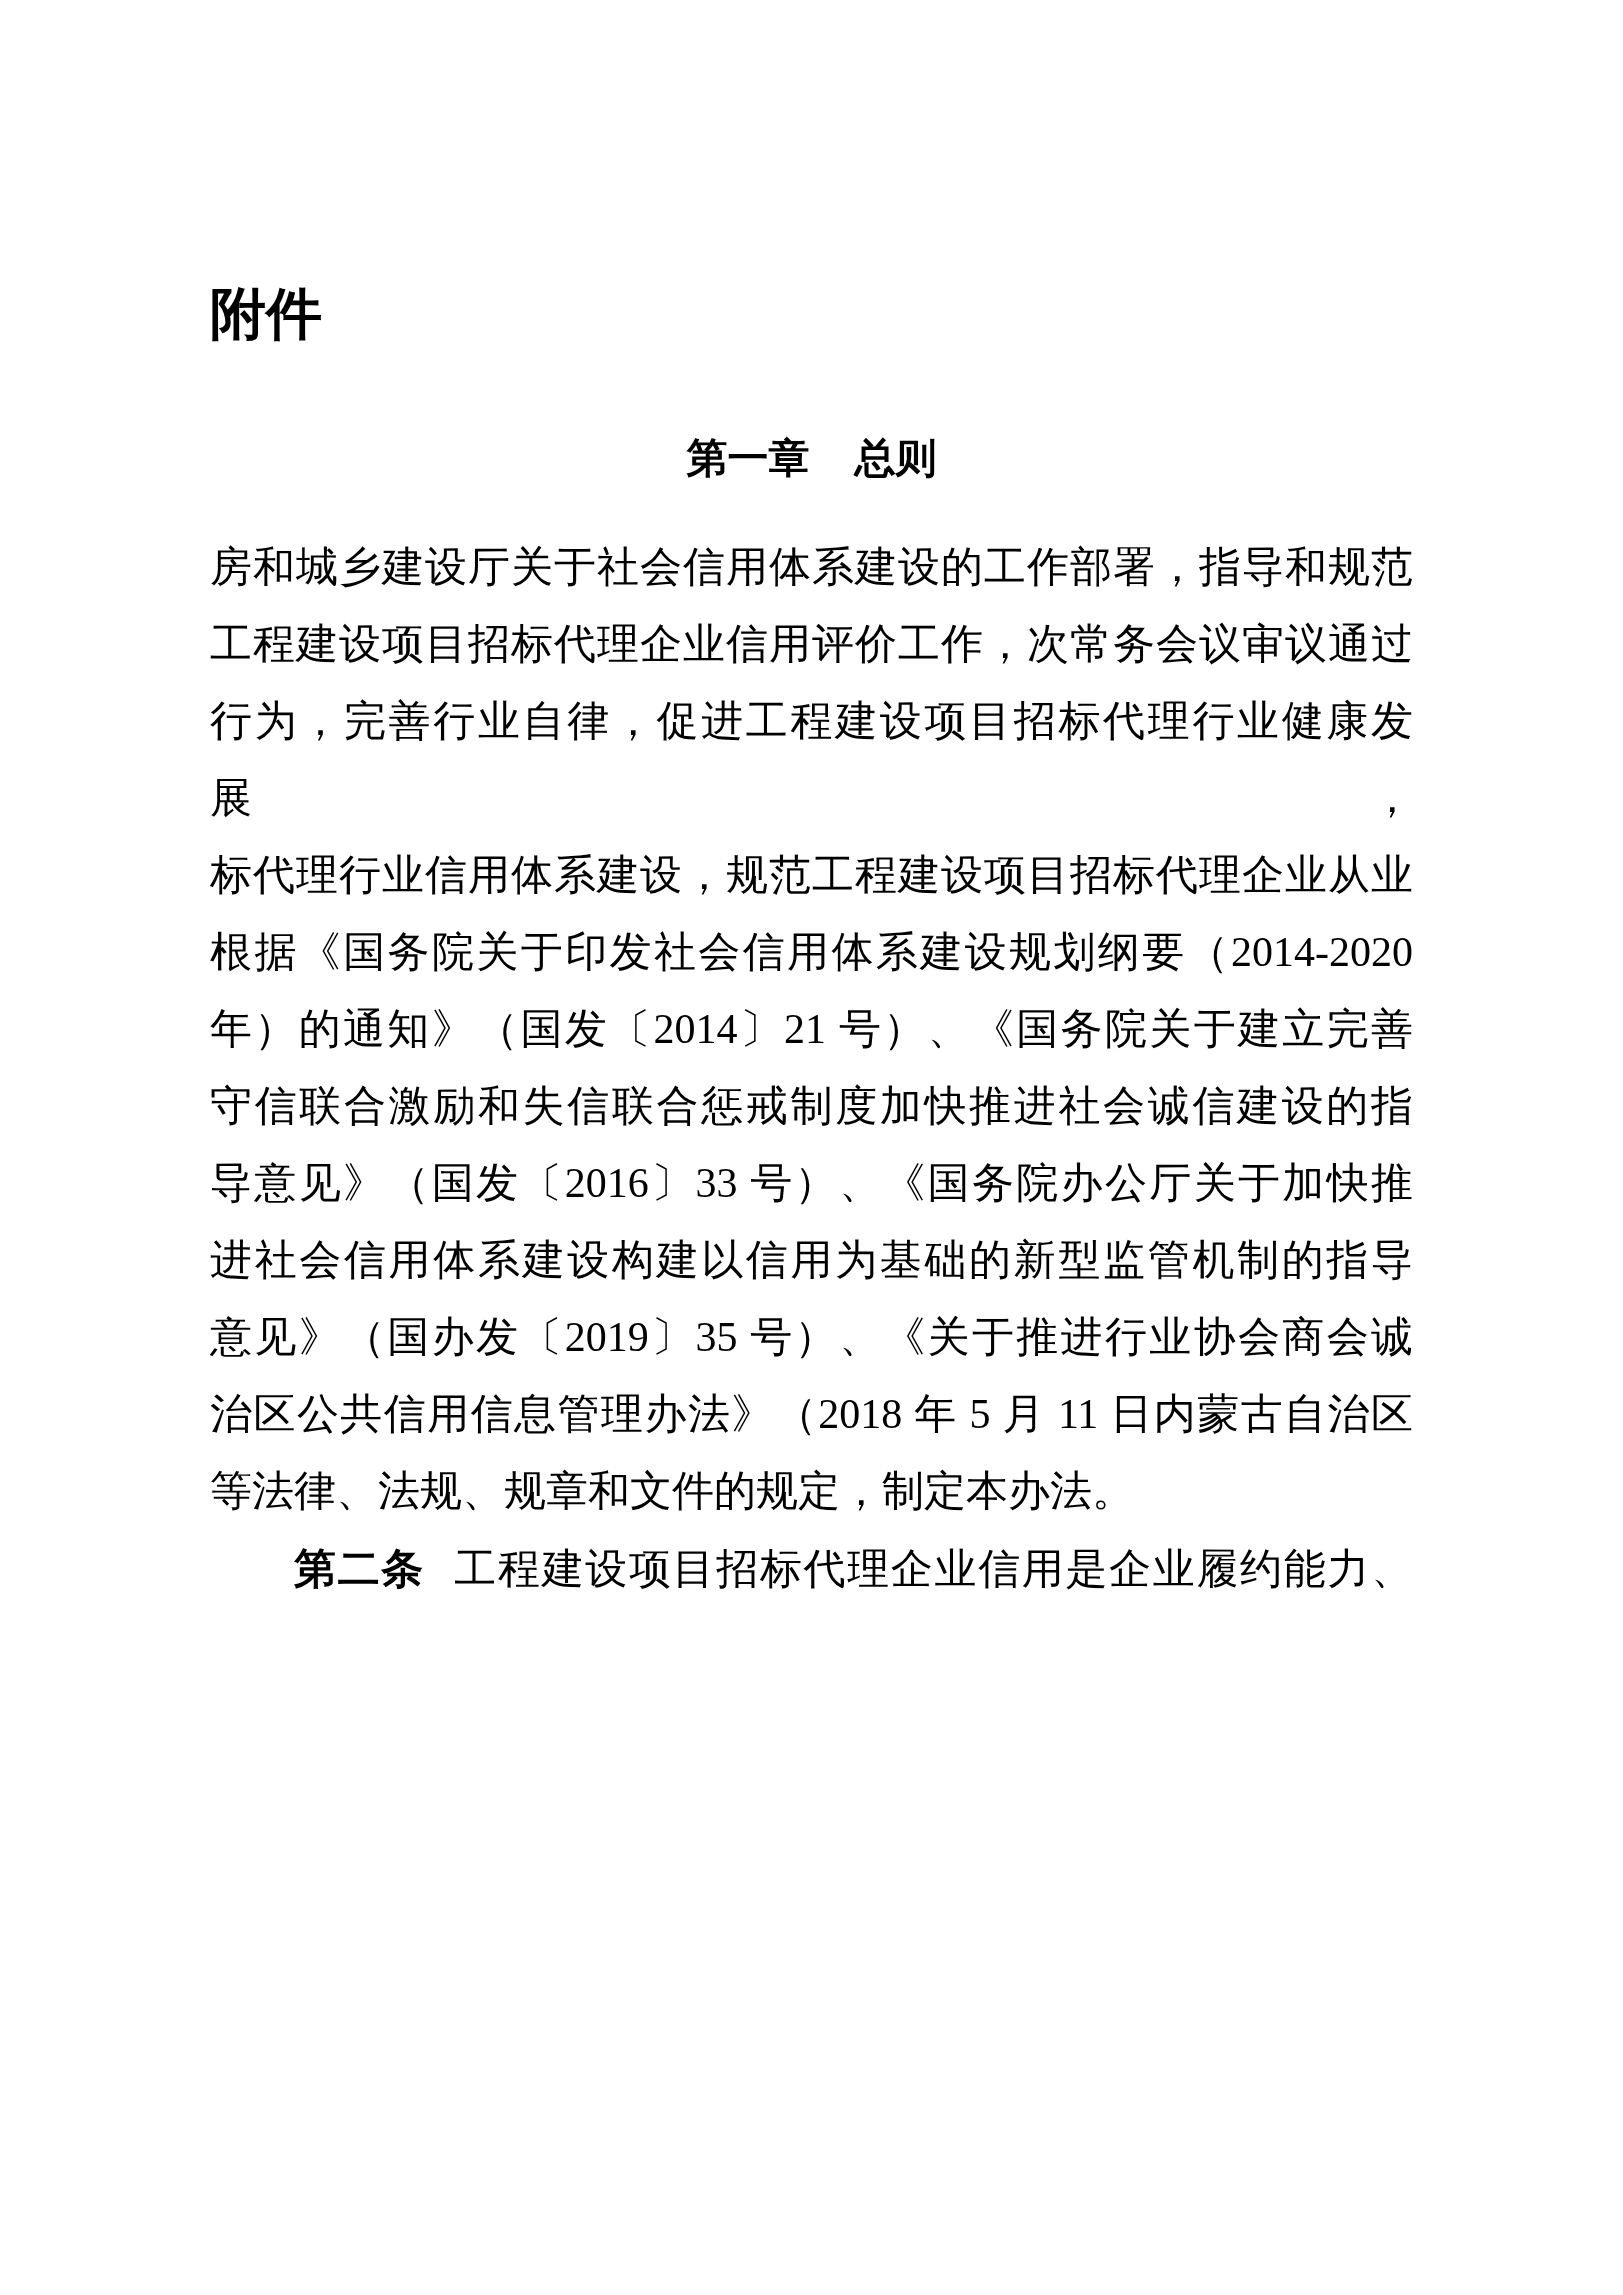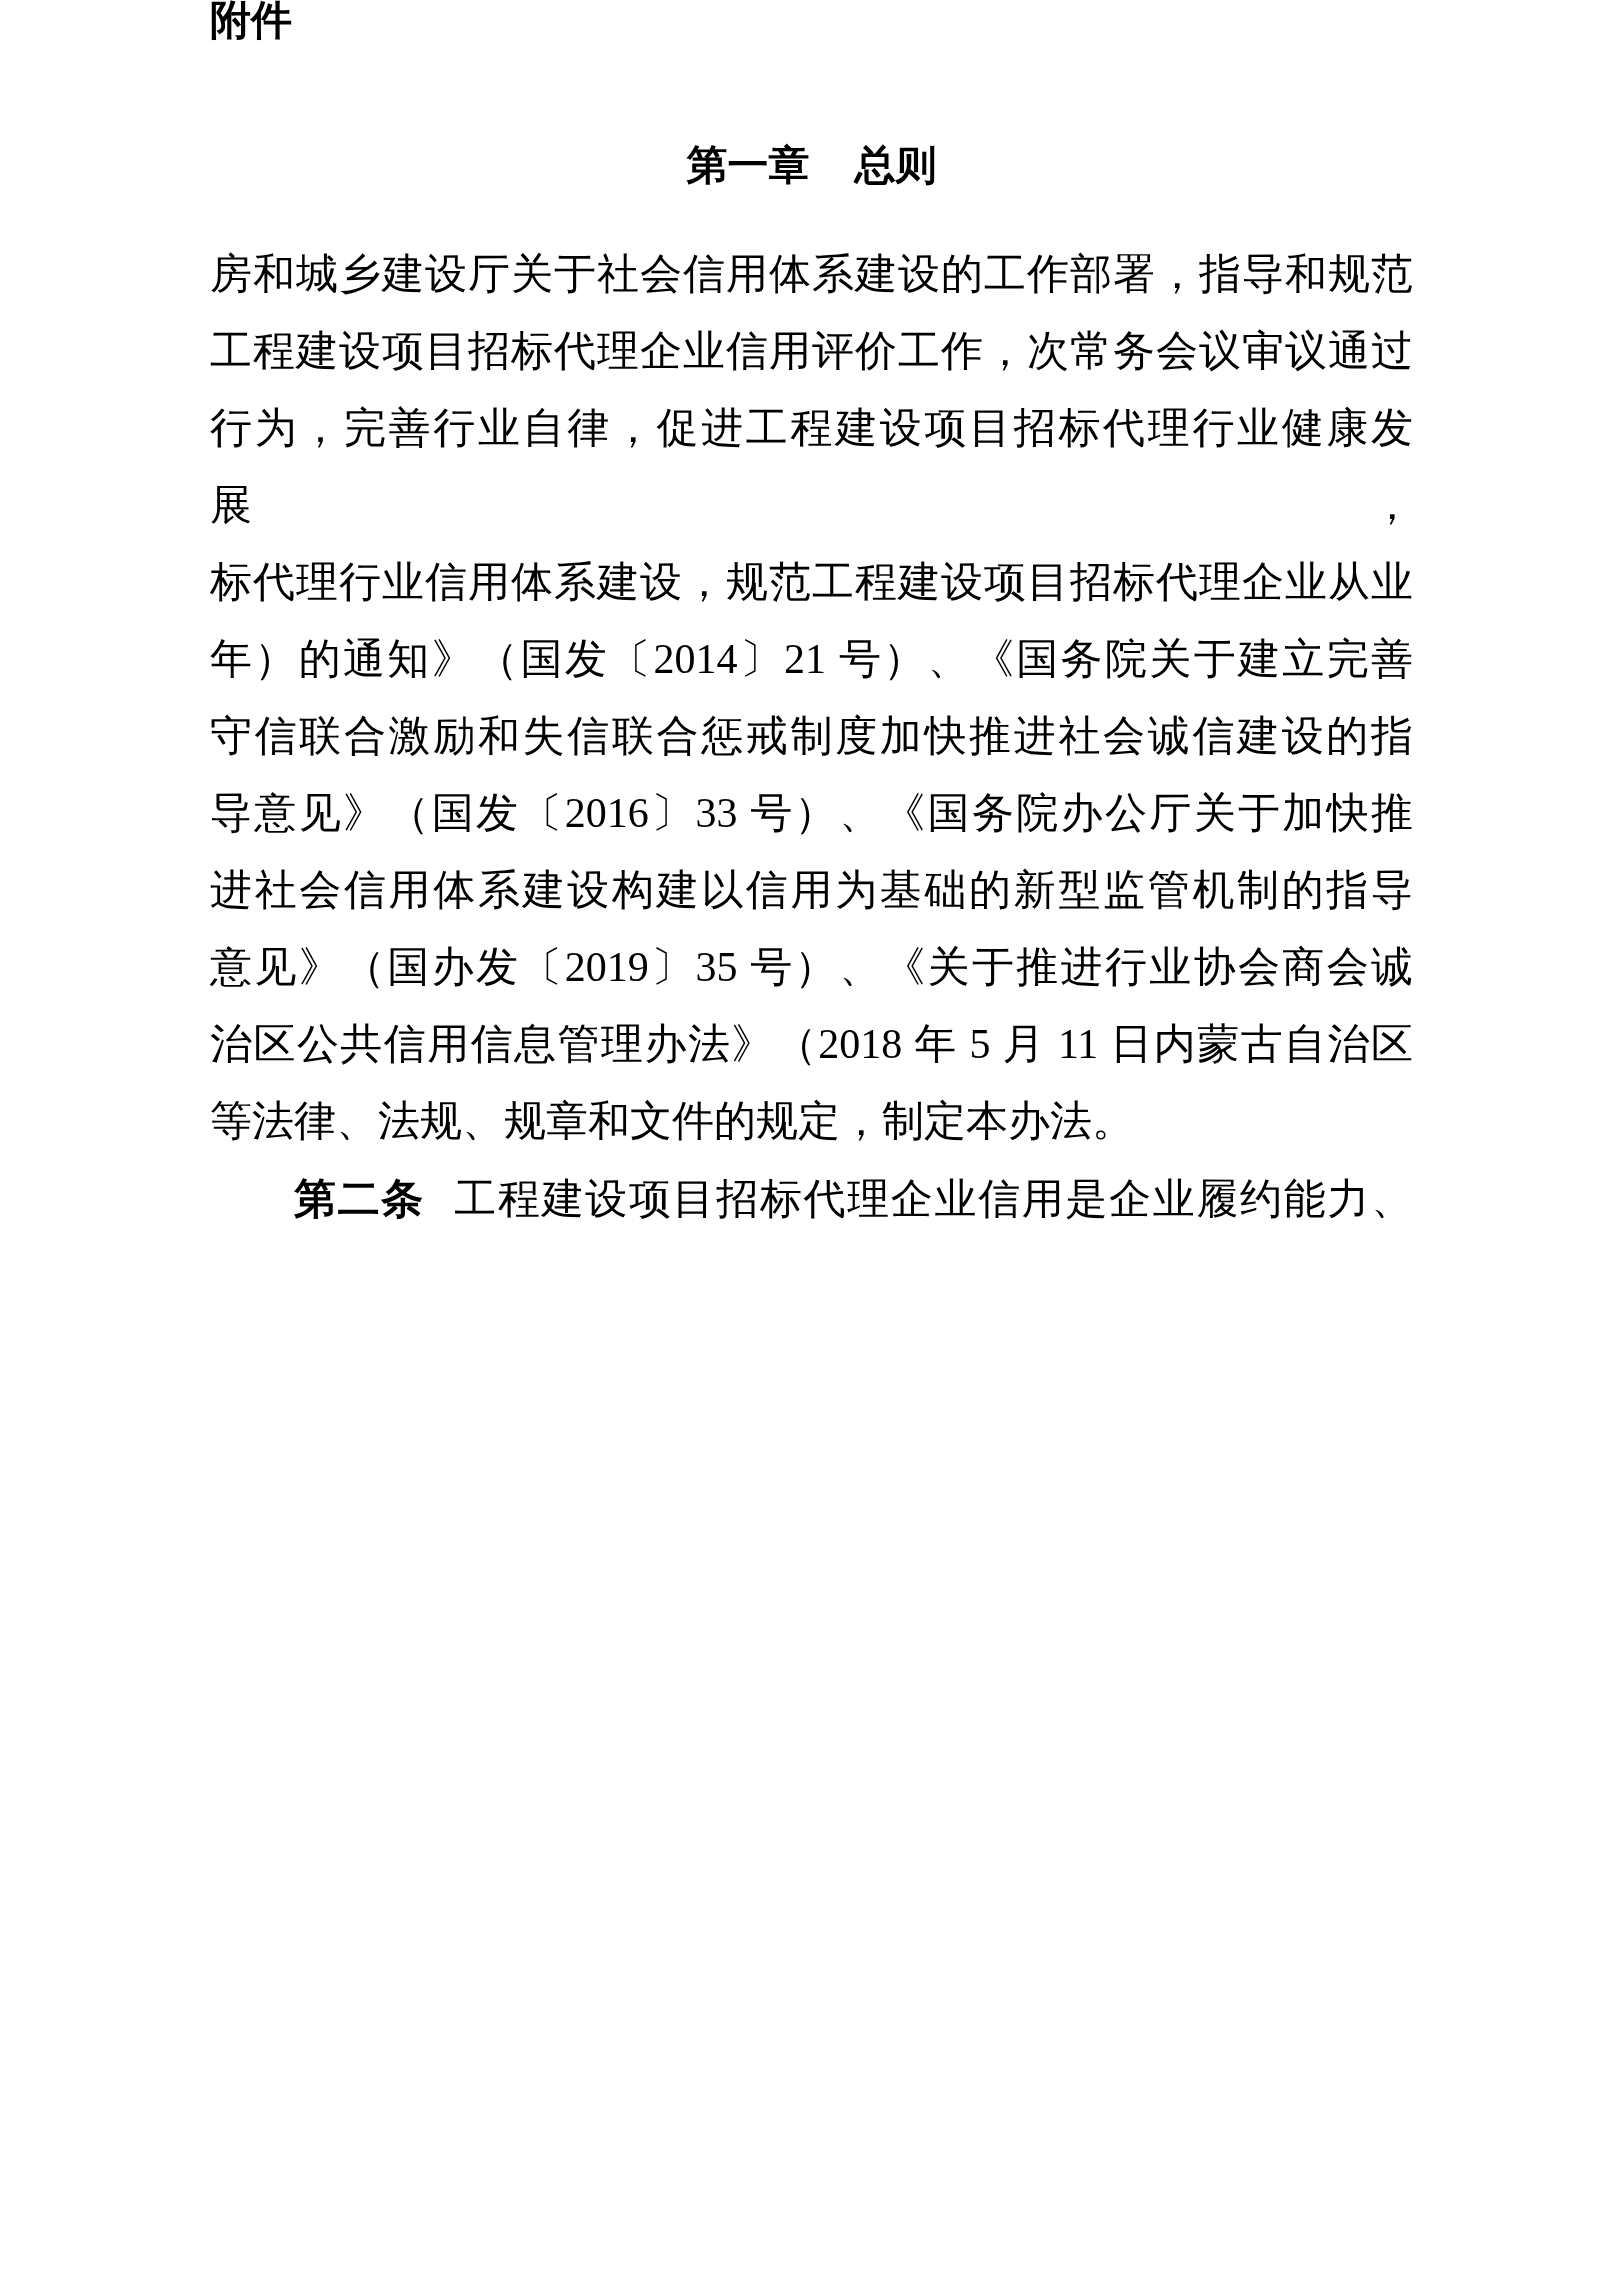--- a/index.html
+++ b/index.html
@@ -16,23 +16,24 @@
   }
   .page {
     position: relative;
     width: 1623px;
     height: 2295px;
     box-sizing: border-box;
     padding: 0 210px;
     background: #ffffff;
   }
   .attachment {
+    margin-top: 293px;
     font-family: "Liberation Sans", "DejaVu Sans", sans-serif;
     font-weight: 700;
-    font-size: 41px;
+    font-size: 56px;
     line-height: 41px;
     text-align: left;
   }
   .title {
     margin-top: 37px;
     text-align: center;
     font-family: "Liberation Serif", "DejaVu Serif", serif;
     font-weight: 700;
     font-size: 59px;
     line-height: 80px;
@@ -84,20 +85,21 @@
   </div>
 
   <div class="body-block">
 
 
     <div>
         <div class="body-line">房和城乡建设厅关于社会信用体系建设的工作部署，指导和规范</div>
         <div class="body-line">工程建设项目招标代理企业信用评价工作，次常务会议审议通过</div>
         <div class="body-line">行为，完善行业自律，促进工程建设项目招标代理行业健康发展，</div>
         <div class="body-line">标代理行业信用体系建设，规范工程建设项目招标代理企业从业</div>
+        <div class="body-line">根据《国务院关于印发社会信用体系建设规划纲要（2014-2020</div>
         <div class="body-line">年）的通知》（国发〔2014〕21 号）、《国务院关于建立完善</div>
         <div class="body-line">守信联合激励和失信联合惩戒制度加快推进社会诚信建设的指</div>
         <div class="body-line">导意见》（国发〔2016〕33 号）、《国务院办公厅关于加快推</div>
         <div class="body-line">进社会信用体系建设构建以信用为基础的新型监管机制的指导</div>
         <div class="body-line">意见》（国办发〔2019〕35 号）、《关于推进行业协会商会诚</div>
         <div class="body-line">治区公共信用信息管理办法》（2018 年 5 月 11 日内蒙古自治区</div>
         <div class="body-line last">等法律、法规、规章和文件的规定，制定本办法。</div>
       </div>
 
     <div class="body-line indent">

